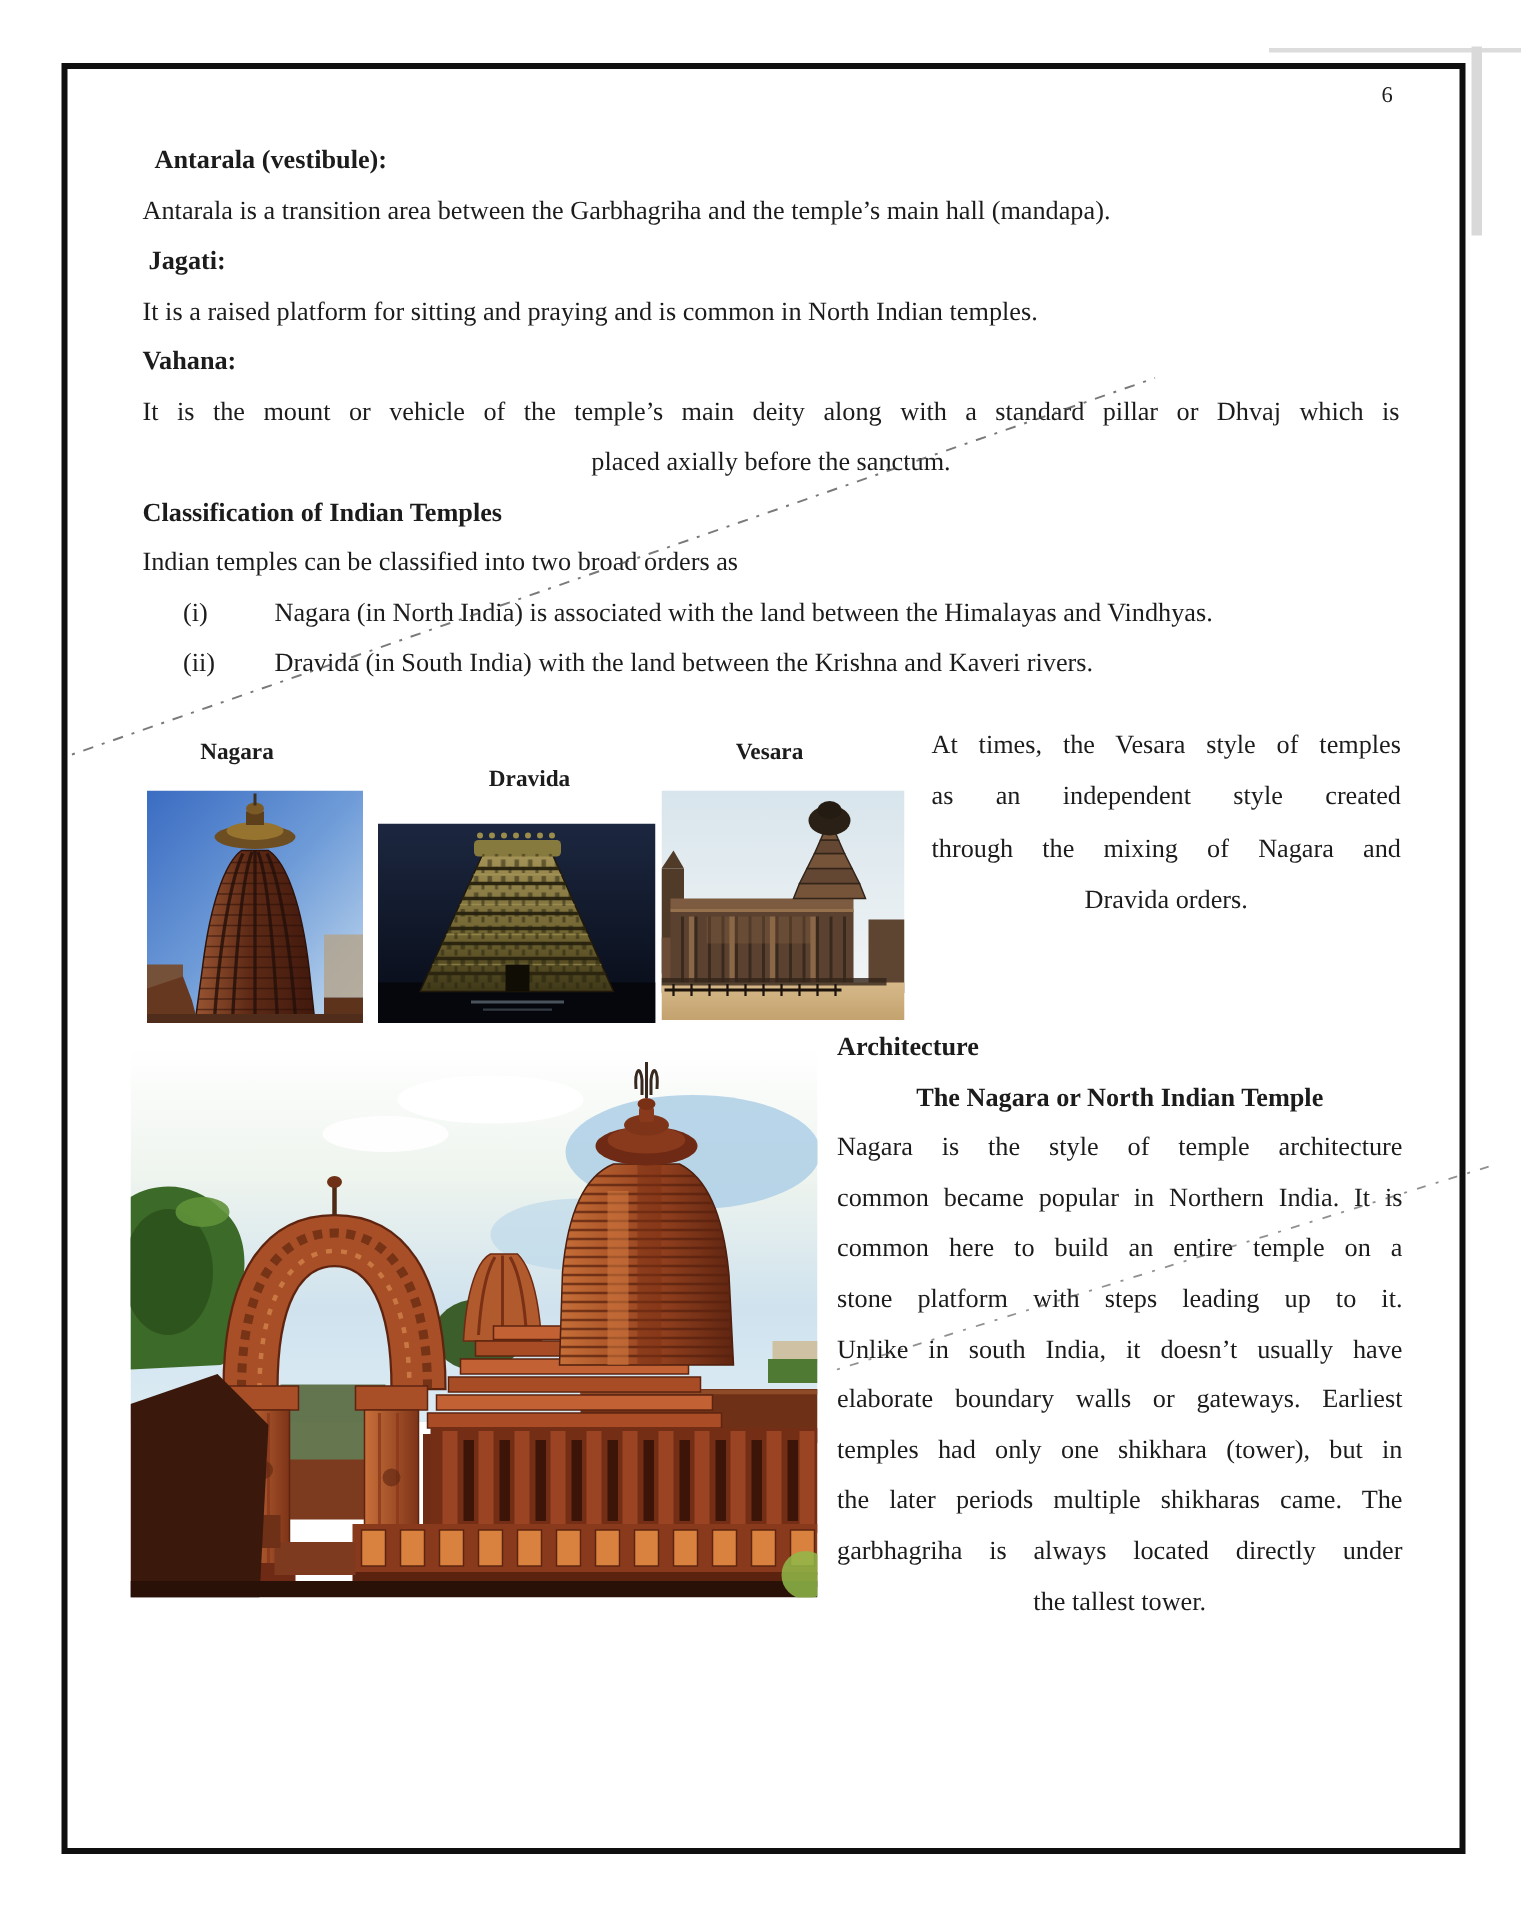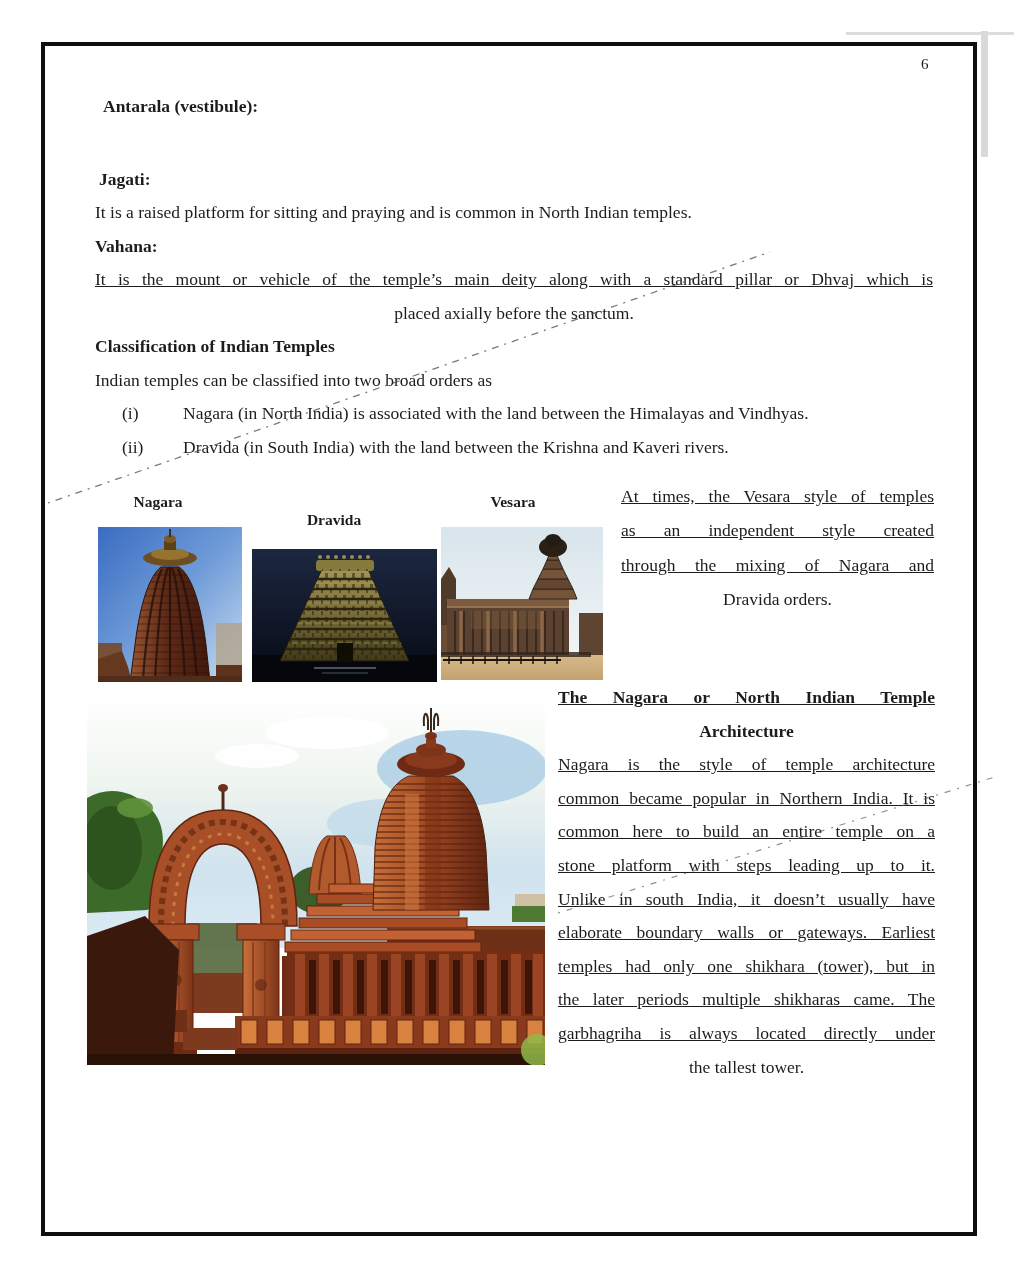--- a/index.html
+++ b/index.html
@@ -14,30 +14,30 @@
   .scan-edge-v { position:absolute; left:981px; top:31px; width:7px; height:126px; background:#d9d9d9; }
   .scan-edge-h { position:absolute; left:846px; top:32px; width:168px; height:3px; background:#dcdcdc; }
   .page-num { position:absolute; left:921px; top:56px; font-size:15px; }
 
   .flow {
     position:absolute; left:95px; top:90px; width:838px;
     font-size:17.5px; line-height:33.5px;
   }
   .flow .b { font-weight:bold; }
   .h-antarala { padding-left:8px; }
-  .h-jagati { padding-left:4px;margin-top:39px; }
+  .h-jagati { padding-left:4px; }
   .jlines div { text-justify:inter-word;text-align:center; }
-  .jlines div:not(:last-child) { text-align:justify; text-align-last:justify;text-decoration:underline; }
+  .jlines div:not(:last-child) { text-align:justify; text-align-last:justify; }
   .li-row { display:flex; padding-left:27px; }
   .li-marker { flex:0 0 61px; width:61px; }
   .li-text { flex:1 1 auto; }
 
   .caption { position:absolute; font-weight:bold; font-size:15.5px; text-align:center; }
   .cap-nagara  { left:116px; top:493px; width:84px; }
-  .cap-dravida { left:289px; top:511px; width:90px; }
+  .cap-dravida { left:308px; top:511px; width:90px; }
   .cap-vesara  { left:470px; top:493px; width:86px; }
 
   .fig { position:absolute; display:block; }
   .fig-nagara  { left:98px;  top:527px; }
   .fig-dravida { left:252px; top:549px; }
   .fig-vesara  { left:441px; top:527px; }
   .fig-main    { left:87px;  top:698px; }
 
   .vesara-para {
     position:absolute; left:621px; top:479px; width:313px;
@@ -57,20 +57,21 @@
 <div class="screen">
 
   <div class="scan-edge-h"></div>
   <div class="scan-edge-v"></div>
   <div class="frame"></div>
 
   <div class="page-num">6</div>
 
   <div class="flow">
     <div class="b h-antarala">Antarala (vestibule):</div>
+    <div>Antarala is a transition area between the Garbhagriha and the temple’s main hall (mandapa).</div>
     <div class="b h-jagati">Jagati:</div>
     <div>It is a raised platform for sitting and praying and is common in North Indian temples.</div>
     <div class="b">Vahana:</div>
     <div class="jlines">
         <div>It is the mount or vehicle of the temple’s main deity along with a standard pillar or Dhvaj which is</div>
         <div>placed axially before the sanctum.</div>
       </div>
     <div class="b">Classification of Indian Temples</div>
     <div>Indian temples can be classified into two broad orders as</div>
     <div class="li-row">
@@ -266,22 +267,22 @@
 
   <div class="vesara-para jlines">
       <div>At times, the Vesara style of temples</div>
       <div>as an independent style created</div>
       <div>through the mixing of Nagara and</div>
       <div>Dravida orders.</div>
     </div>
 
   <div class="nagara-sec">
     <div class="heading jlines">
+        <div>Architecture</div>
         <div>The Nagara or North Indian Temple</div>
-        <div>Architecture</div>
       </div>
     <div class="jlines">
         <div>Nagara is the style of temple architecture</div>
         <div>common became popular in Northern India. It is</div>
         <div>common here to build an entire temple on a</div>
         <div>stone platform with steps leading up to it.</div>
         <div>Unlike in south India, it doesn’t usually have</div>
         <div>elaborate boundary walls or gateways. Earliest</div>
         <div>temples had only one shikhara (tower), but in</div>
         <div>the later periods multiple shikharas came. The</div>

